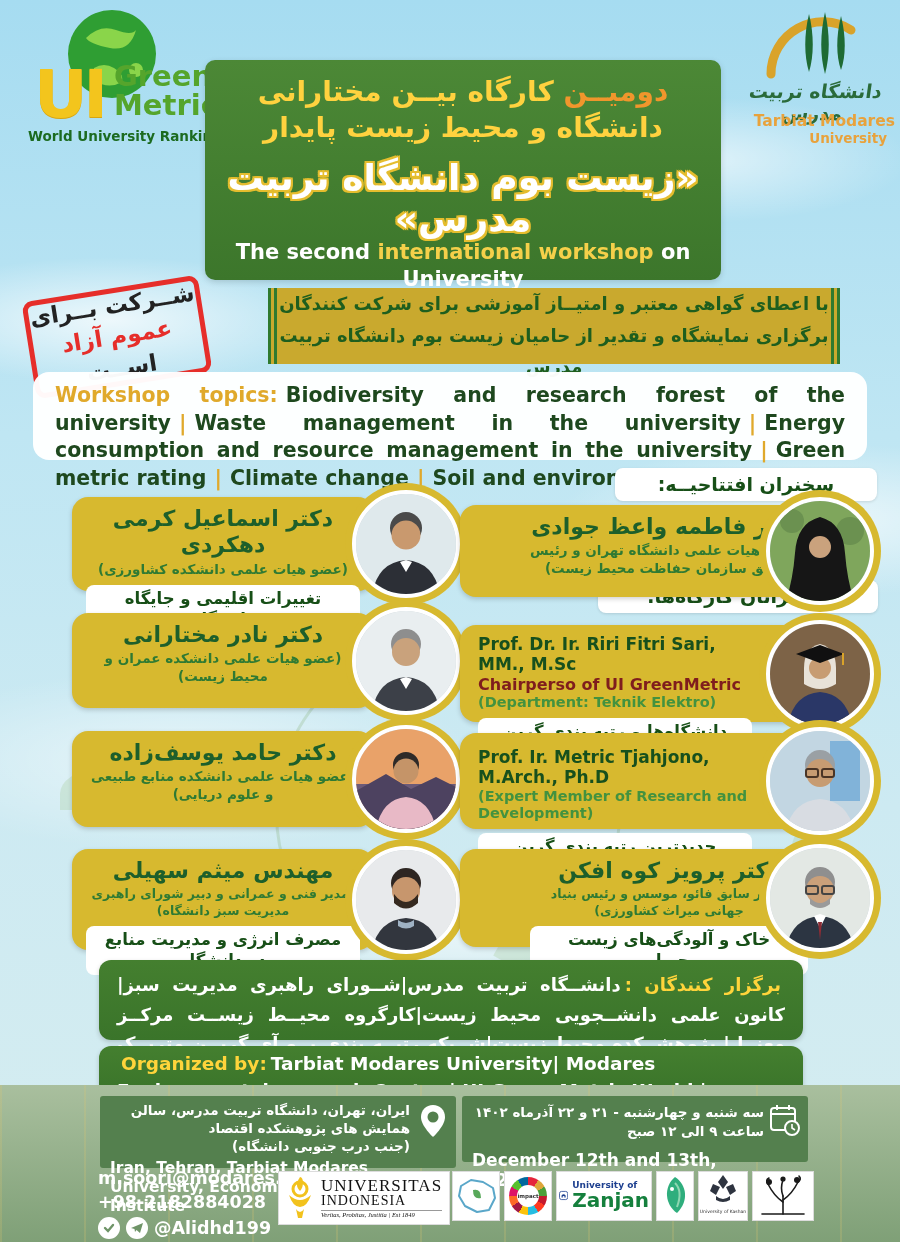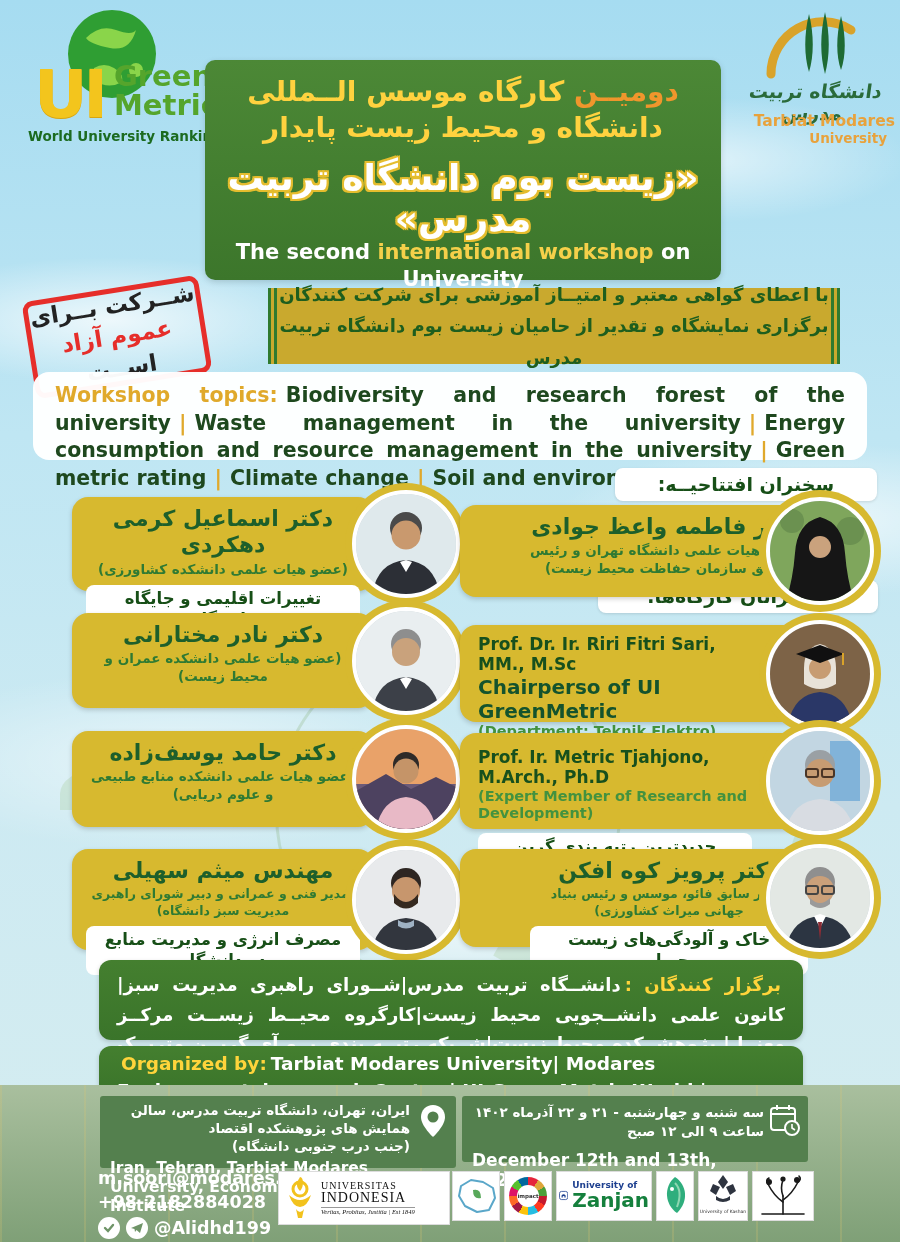--- a/index.html
+++ b/index.html
@@ -32,38 +32,38 @@
   .accent-orange{color:#f0962c;}
   .fa-main{margin-top:10px;font-size:36px;font-weight:bold;color:#fff;
     text-shadow:2px 0 0 #e5bd2e,-2px 0 0 #e5bd2e,0 2px 0 #e5bd2e,0 -2px 0 #e5bd2e,2px 2px 0 #e5bd2e,-2px -2px 0 #e5bd2e,2px -2px 0 #e5bd2e,-2px 2px 0 #e5bd2e;}
   .en-line{font-size:21px;font-weight:bold;line-height:1.3;}
   .en-line:first-of-type{margin-top:12px;}
   .accent-yellow{color:#f5d04a;}
   
   .stamp{left:28px;top:288px;width:168px;height:88px;border:5px solid #e62e2a;border-radius:10px;transform:rotate(-9deg);display:flex;flex-direction:column;justify-content:center;text-align:center;font-weight:bold;font-size:23px;color:#222;line-height:1.35;}
   .stamp .red{color:#e62e2a;}
   
-  .cert{left:268px;top:288px;width:572px;height:76px;background:#c9a92e;border-left:9px double #2f7a2f;border-right:9px double #2f7a2f;box-sizing:border-box;color:#1e5e1e;font-size:18px;font-weight:bold;text-align:center;display:flex;flex-direction:column;justify-content:center;line-height:1.75;}
+  .cert{left:268px;top:288px;width:572px;height:76px;background:#c9a92e;border-left:9px double #2f7a2f;border-right:9px double #2f7a2f;box-sizing:border-box;color:#1e5e1e;font-size:18px;font-weight:bold;text-align:center;display:flex;flex-direction:column;line-height:1.75;}
   
   .topics-box{left:33px;top:372px;width:834px;height:88px;background:rgba(255,255,255,.97);border-radius:16px;box-sizing:border-box;padding:10px 22px;font-size:20.5px;font-weight:bold;color:#1e481e;text-align:justify;line-height:1.35;}
   .t-label{color:#e0a92b;margin-right:8px;}
   .t-sep{color:#e0a92b;margin:0 8px;}
   
   .sec-pill{background:#fff;border-radius:8px;color:#174f17;font-weight:bold;font-size:19px;text-align:center;line-height:33px;box-shadow:0 1px 3px rgba(0,0,0,.12);}
   
   .card{position:absolute;background:#d7b92f;border-radius:16px;box-shadow:0 2px 5px rgba(0,0,0,.18);}
   .card-l{left:72px;width:302px;}
   .card-r{left:460px;width:362px;}
   .card-text{position:relative;padding:9px 14px 9px 14px;box-sizing:border-box;text-align:center;}
   .sp-name{font-size:22px;font-weight:bold;color:#1d5f2b;line-height:1.2;}
   .sp-aff{font-size:13.5px;font-weight:bold;color:#2f7a33;line-height:1.3;margin-top:2px;}
   .sp-topic{background:#fff;border-radius:8px;color:#174f17;font-size:16.5px;font-weight:bold;padding:4px 8px;margin-top:7px;line-height:1.25;}
   .card-en .card-text{text-align:left;padding-left:18px;}
   .card-en .sp-name{font-size:17px;color:#17501d;line-height:1.2;}
-  .card-en .sp-role{font-size:20px;font-weight:bold;color:#14532d;line-height:1.2;}
+  .card-en .sp-role{font-size:16px;font-weight:bold;color:#7f1d1d;line-height:1.2;}
   .card-en .sp-dept{font-size:14.5px;font-weight:bold;color:#43923f;line-height:1.2;}
   .photo{position:absolute;top:50%;transform:translateY(-50%);width:100px;height:100px;border-radius:50%;border:4px solid #fff;box-shadow:0 0 0 7px #d7b92f;overflow:hidden;background:#cfd8dc;}
   .card-l .photo{right:-86px;}
   .card-r .photo{right:-52px;}
   .photo svg{display:block;width:100%;height:100%;}
   
   .org-box{background:linear-gradient(180deg,#447f2f,#3a742a);border-radius:12px;color:#fff;font-weight:bold;box-sizing:border-box;box-shadow:0 2px 5px rgba(0,0,0,.18);}
   .org-fa{left:99px;top:960px;width:704px;height:80px;padding:10px 18px;font-size:18px;text-align:justify;line-height:1.65;}
   .org-en{left:99px;top:1046px;width:704px;height:50px;padding:5px 18px;font-size:18.5px;line-height:1.45;}
   .org-label{color:#ffd43b;margin:0 4px;}
@@ -83,21 +83,21 @@
   .cal-icon{position:absolute;right:8px;top:8px;}
   .contact{left:98px;top:1168px;width:210px;color:#fff;font-weight:bold;}
   .contact .email{font-size:17.5px;}
   .contact .phone{font-size:17.5px;margin-top:4px;}
   .social-row{display:flex;align-items:center;gap:6px;margin-top:5px;font-size:17.5px;}
   .soc-ic{width:22px;height:22px;border-radius:50%;background:#fff;display:flex;align-items:center;justify-content:center;}
   
   .logo-box{position:absolute;top:1171px;background:#fff;border:1px solid #dcdcdc;box-sizing:border-box;overflow:hidden;}
   .ui-box{left:278px;width:172px;height:54px;display:flex;align-items:center;padding:3px 4px;gap:4px;}
   .ui-text{font-family:"Liberation Serif",serif;color:#111;line-height:1.0;}
-  .ui-n1{font-size:10px;letter-spacing:1px;}
+  .ui-n1{font-size:17px;letter-spacing:1px;}
   .ui-n2{font-size:14px;letter-spacing:1px;}
   .ui-motto{font-size:6.5px;font-style:italic;border-top:1px solid #999;margin-top:2px;padding-top:1px;}
   .iran-box{left:452px;width:48px;height:50px;}
   .sdg-box{left:504px;width:48px;height:50px;display:flex;align-items:center;justify-content:center;}
   .sdg-wheel{width:38px;height:38px;border-radius:50%;background:conic-gradient(#e5243b 0 9%,#dda63a 9% 17%,#4c9f38 17% 25%,#c5192d 25% 33%,#ff3a21 33% 41%,#26bde2 41% 50%,#fcc30b 50% 58%,#a21942 58% 66%,#fd6925 66% 75%,#dd1367 75% 83%,#56c02b 83% 91%,#00689d 91% 100%);display:flex;align-items:center;justify-content:center;}
   .sdg-core{width:22px;height:22px;border-radius:50%;background:#fff;font-size:5.5px;font-weight:bold;color:#333;display:flex;align-items:center;justify-content:center;}
   .zan-box{left:556px;width:96px;height:50px;display:flex;align-items:center;gap:4px;padding:2px;}
   .zan-t1{font-size:9px;font-weight:bold;color:#1d3f8f;line-height:1.05;}
   .zan-t2{font-size:20px;font-weight:bold;color:#15803d;line-height:1.05;}
   .fish-box{left:656px;width:38px;height:50px;display:flex;align-items:center;justify-content:center;}
@@ -138,21 +138,21 @@
         <path d="M108,8 C103,28 103,48 108,62 C113,48 113,28 108,8 Z"></path>
       </g>
     </svg>
     <div class="tmu-fa">دانشگاه تربیت مدرس</div>
     <div class="tmu-en1">Tarbiat Modares</div>
     <div class="tmu-en2">University</div>
   </div>
 
   <div class="abs banner">
     <div class="fa-line" dir="rtl">
-      <span class="accent-orange">دومیــن </span><span>کارگاه موسس الــمللی</span>
+      <span class="accent-orange">دومیــن </span><span>کارگاه بیــن مختارانی</span>
     </div>
     <div class="fa-line" dir="rtl">دانشگاه و محیط زیست پایدار</div>
     <div class="fa-main" dir="rtl">«زیست بوم دانشگاه تربیت مدرس»</div>
     <div class="en-line">
       <span>The second </span><span class="accent-yellow">international workshop</span><span> on University</span>
     </div>
     <div class="en-line">and sustainable environment</div>
   </div>
 
   <div class="abs stamp" dir="rtl">

